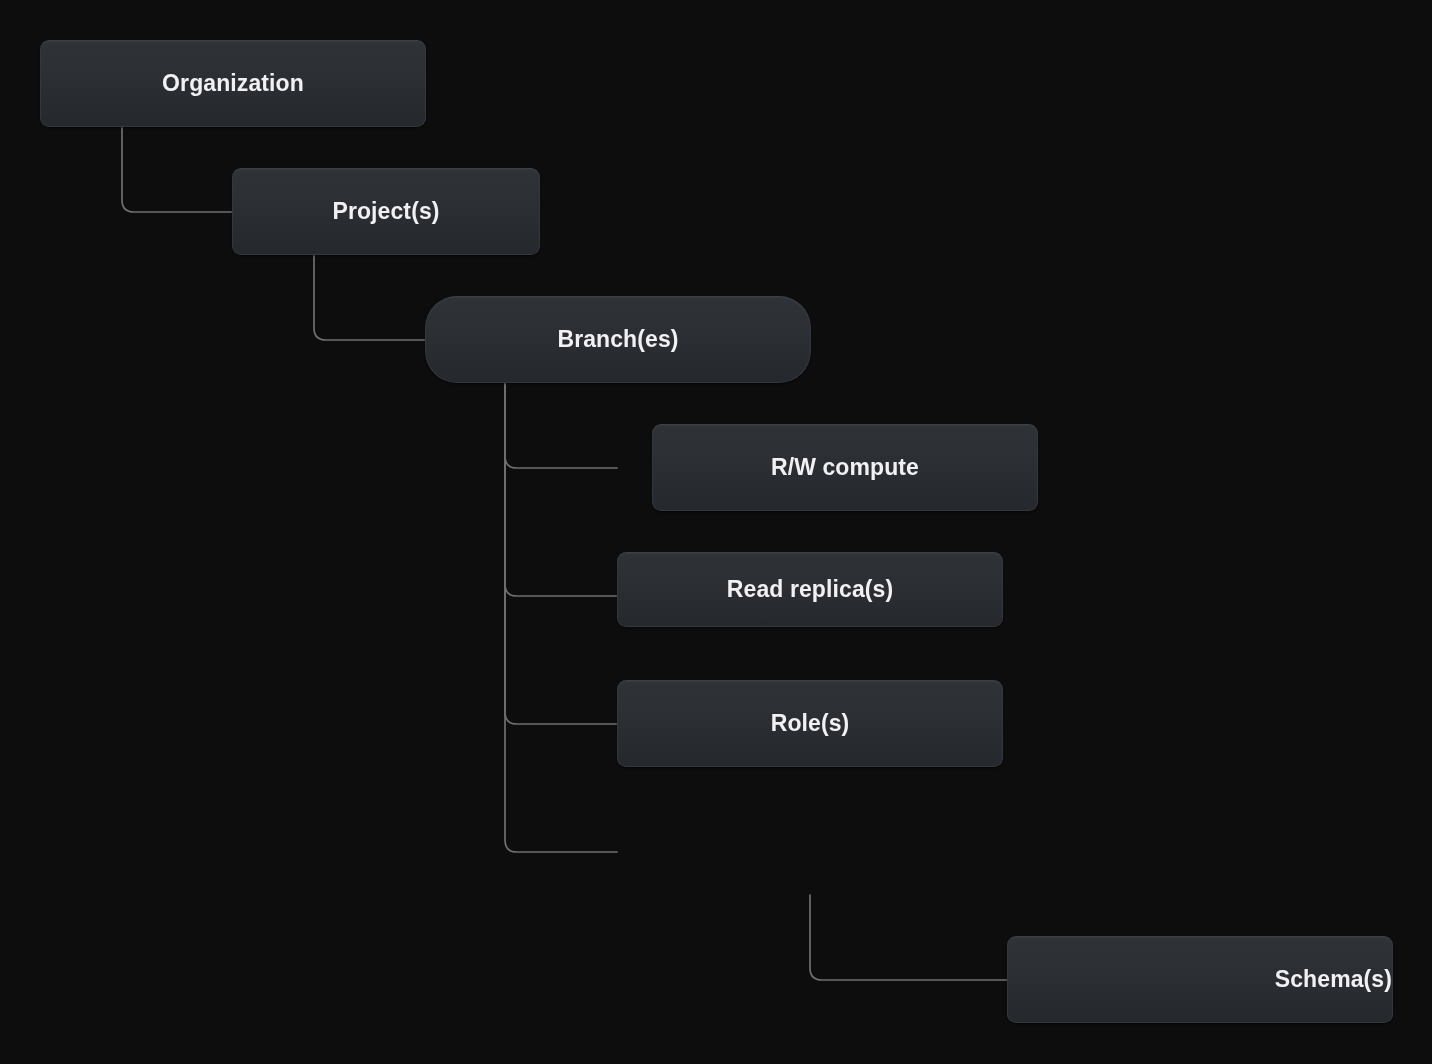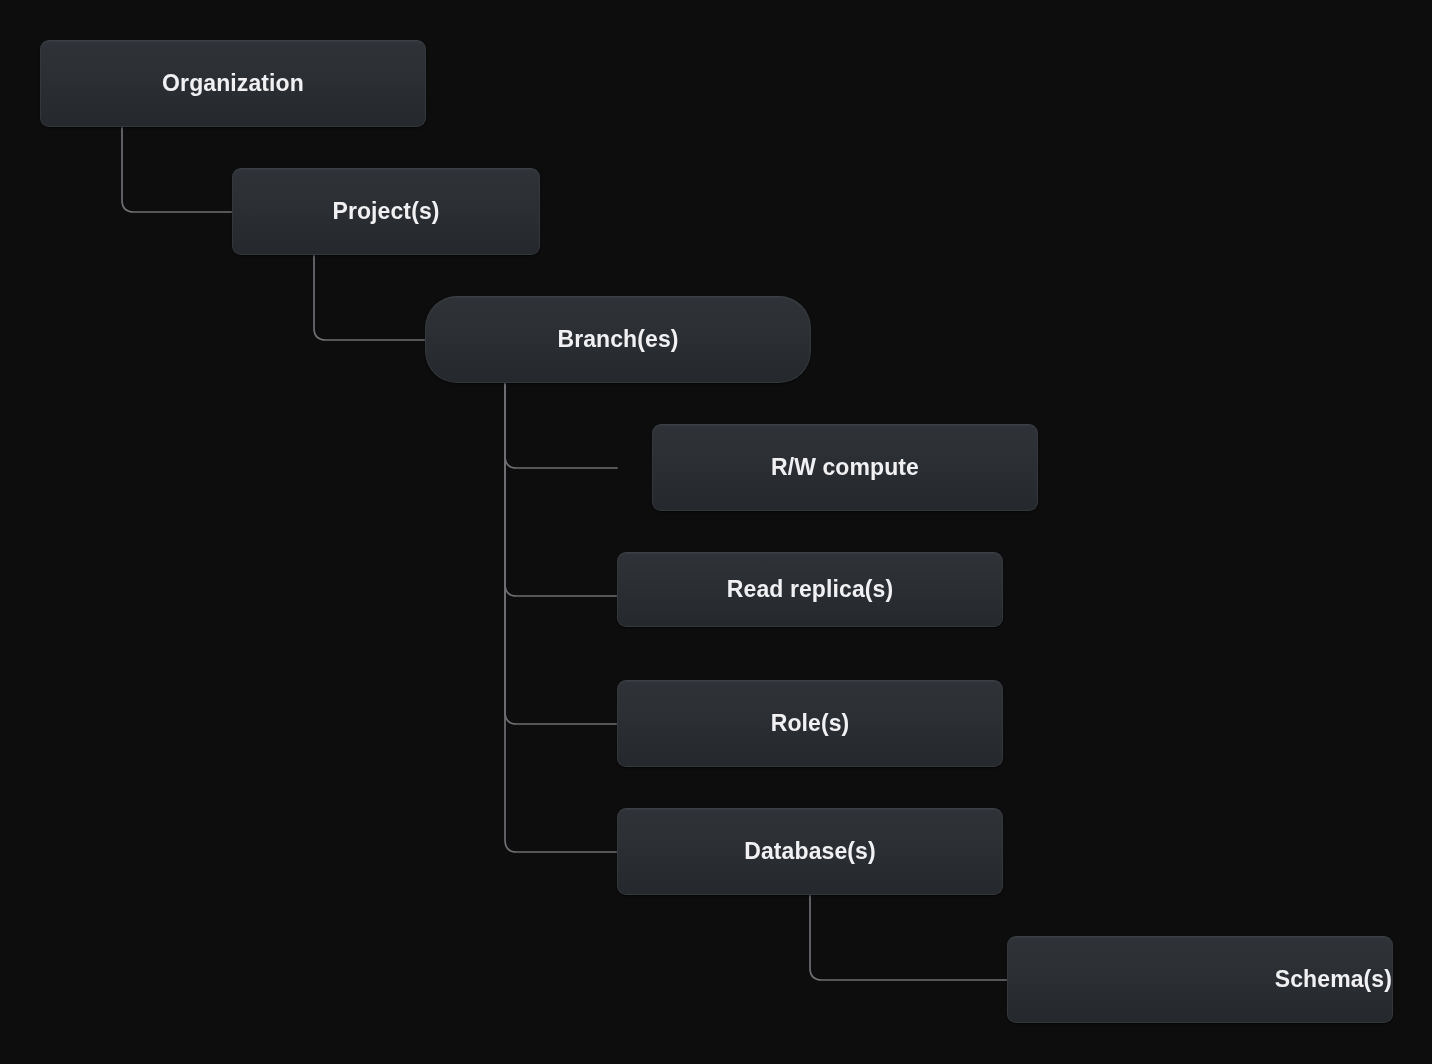--- a/index.html
+++ b/index.html
@@ -84,21 +84,18 @@
   </div>
 
   <div class="node" style="left: 617px; top: 552px; width: 386px; height: 75px;">
     <span class="node-label">Read replica(s)</span>
   </div>
 
   <div class="node" style="left: 617px; top: 680px; width: 386px; height: 87px;">
     <span class="node-label">Role(s)</span>
   </div>
 
-  <div class="node" style="left: 617px; top: 808px; width: 386px; height: 87px;">
-    <span class="node-label">Database(s)</span>
-  </div>
 
   <div class="node" style="left: 1007px; top: 936px; width: 386px; height: 87px; justify-content: flex-end;">
     <span class="node-label">Schema(s)</span>
   </div>
 
 </div>
 
 </body></html>

